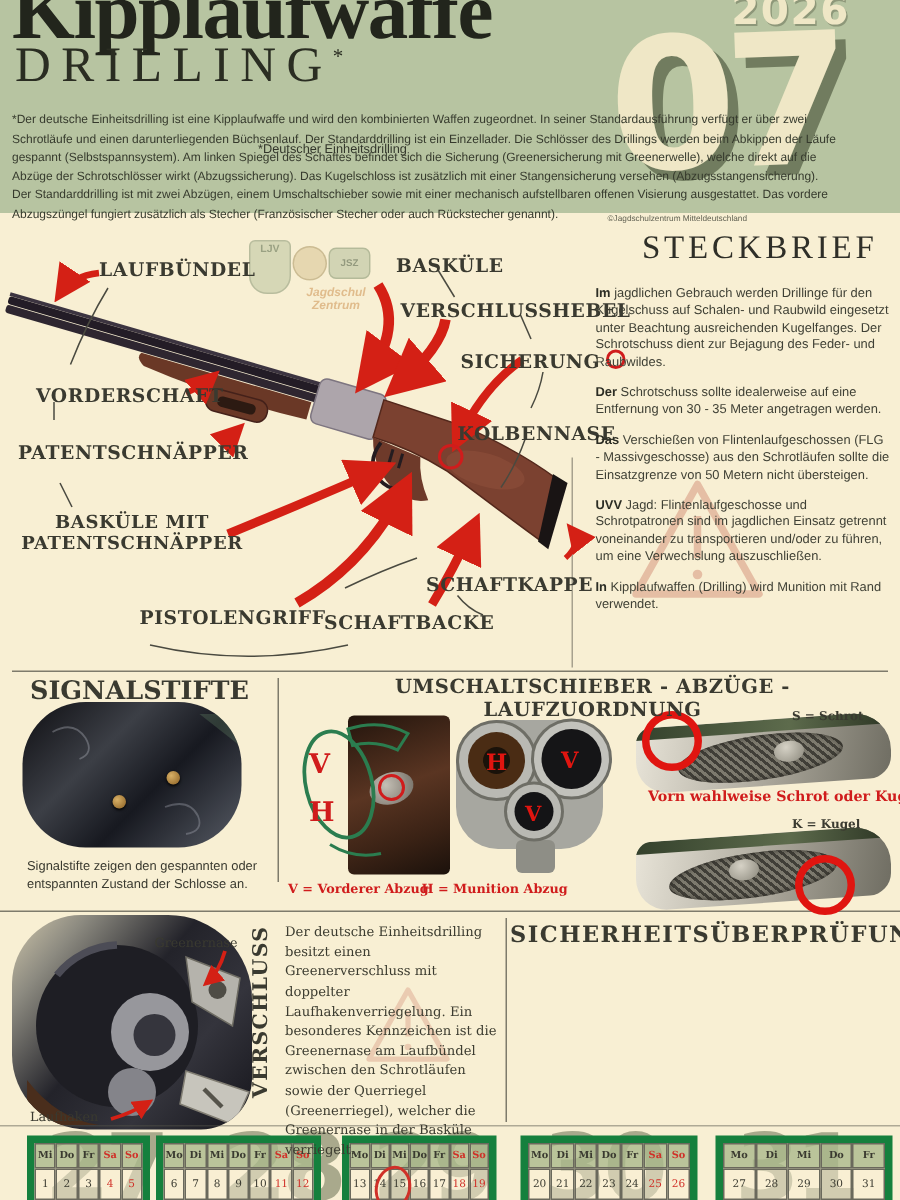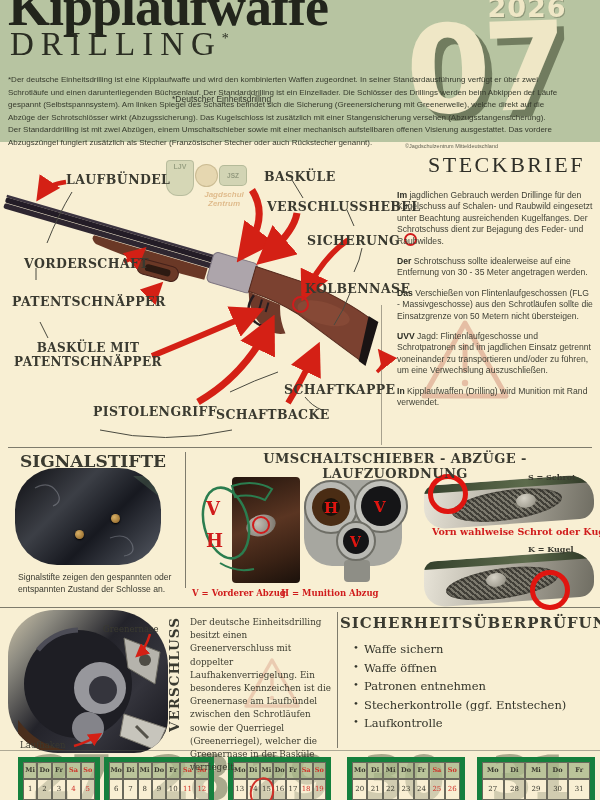--- a/index.html
+++ b/index.html
@@ -243,27 +243,20 @@
       <line x1="128" y1="116" x2="140" y2="128" stroke="#55534a" stroke-width="3"></line>
       <path d="M10,110 Q30,136 58,140 L10,140 Z" fill="#4a2e1c"></path>
     </svg>
   </div>
   <div class="tiny-lbl" style="left:103px;top:624px;">Greenernase</div>
   <div class="tiny-lbl" style="left:20px;top:740px;">Laufhaken</div>
   <div class="vert-h slab">VERSCHLUSS</div>
   <div class="lock-text">Der deutsche Einheitsdrilling besitzt einen Greenerverschluss mit doppelter Laufhakenverriegelung. Ein besonderes Kennzeichen ist die Greenernase am Laufbündel zwischen den Schrotläufen sowie der Querriegel (Greenerriegel), welcher die Greenernase in der Basküle verriegelt.</div>
 
   <div class="sec-h slab" style="left:340px;top:614px;width:258px;font-size:15px;letter-spacing:1px;">SICHERHEITSÜBERPRÜFUNG</div>
-  <ul class="safety-list">
-    <li><span>Waffe sichern</span></li>
-    <li><span>Waffe öffnen</span></li>
-    <li><span>Patronen entnehmen</span></li>
-    <li><span>Stecherkontrolle  (ggf. Entstechen)</span></li>
-    <li><span>Laufkontrolle</span></li>
-  </ul>
 
   <div class="cal-wrap">
       <div class="cal-ghost" style="left: 30px;">27</div>
       <div class="cal-block" style="left: 18px; width: 82px;">
         <div class="cal-grid" style="grid-template-columns: repeat(5, 1fr);">
           <div class="cal-h">Mi</div>
           <div class="cal-h">Do</div>
           <div class="cal-h">Fr</div>
           <div class="cal-h red">Sa</div>
           <div class="cal-h red">So</div>

